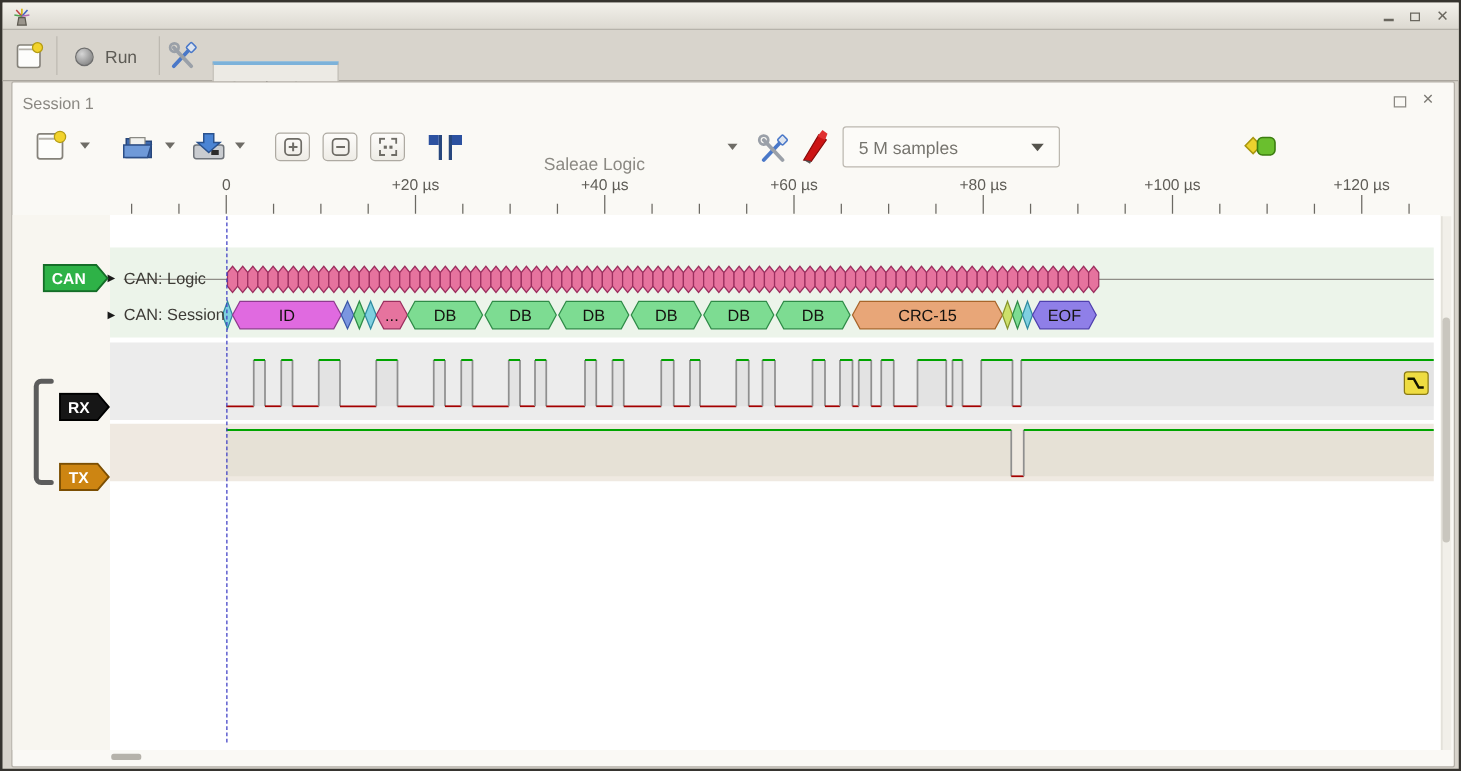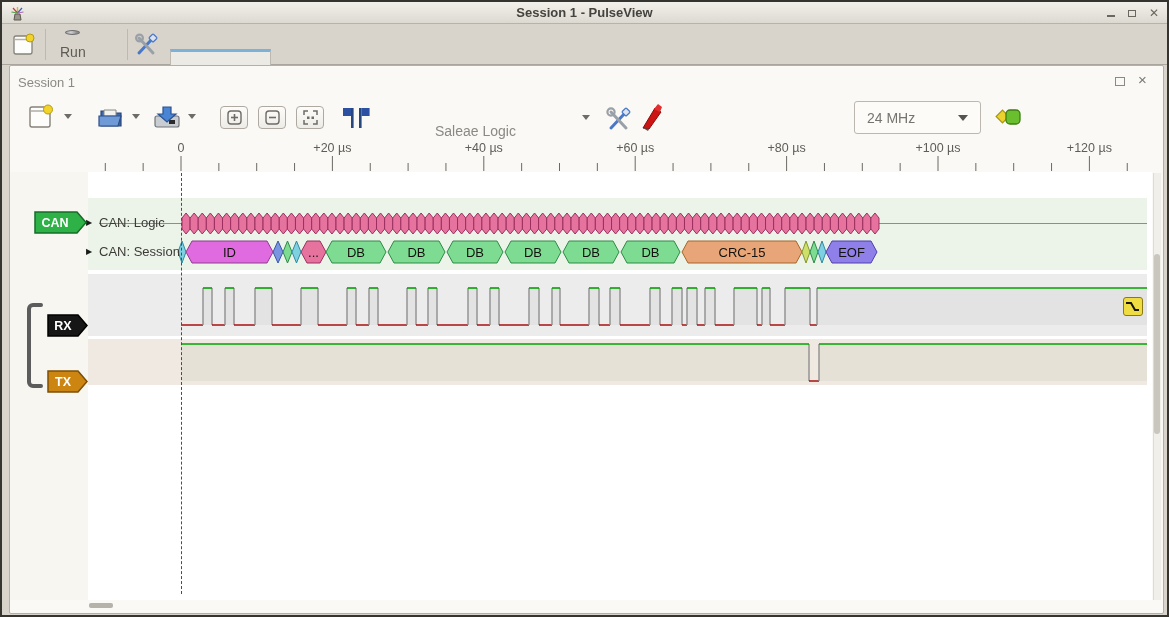--- a/index.html
+++ b/index.html
@@ -18,21 +18,21 @@
     font-size:13px;font-weight:bold;color:#45433e;}
   .win-controls{position:absolute;right:8px;top:0;height:22px;display:flex;align-items:center;gap:13px;}
   .wc-min{width:8px;height:2px;background:#6a675f;margin-top:6px;}
   .wc-max{width:8px;height:7px;border:1.5px solid #6a675f;}
   .wc-close{font-size:12px;line-height:10px;color:#6a675f;font-weight:bold;}
   
   .main-toolbar{position:absolute;left:0;top:22px;width:100%;height:41px;
     background:#d8d4cc;border-bottom:1px solid #aaa69e;}
   .mt-sep{position:absolute;top:5px;width:1px;height:31px;background:#bdb9b1;}
   .new-btn{position:absolute;left:9px;top:8px;width:26px;height:26px;}
-  .run-btn{position:absolute;left:52px;top:6px;height:30px;display:flex;align-items:center;gap:9px;padding:0 6px;flex-direction:column;}
+  .run-btn{position:absolute;left:52px;top:6px;height:30px;display:flex;align-items:center;gap:9px;padding:0 6px;}
   .run-circle{width:15px;height:15px;border-radius:50%;
     background:radial-gradient(circle at 35% 32%,#d6d6d6,#8b8b8b 75%);border:1px solid #6e6e6e;}
   .run-label{font-size:14px;color:#5d5b55;}
   .tools-btn{position:absolute;left:132px;top:8px;}
   .tab{position:absolute;left:168px;top:25px;width:101px;height:38px;
     background:#eceae4;border-left:1px solid #bdb9b1;border-right:1px solid #bdb9b1;
     border-top:3px solid #7cb2da;display:flex;align-items:center;justify-content:center;gap:10px;}
   .tab-label{font-size:13px;color:#45433e;}
   .tab-close{font-size:13px;color:#6a675f;}
   
@@ -82,21 +82,20 @@
 
   <div class="titlebar">
     <svg class="app-icon" width="17" height="18">
       <path d="M6,10 L11,10 L12,16 L5,16 Z" fill="#9a958c" stroke="#5c584f" stroke-width="1"></path>
       <line x1="8.5" y1="9" x2="8.5" y2="3" stroke="#d8b820" stroke-width="1.4"></line>
       <line x1="8.5" y1="9" x2="4" y2="4" stroke="#c04040" stroke-width="1.2"></line>
       <line x1="8.5" y1="9" x2="13" y2="4" stroke="#4060c0" stroke-width="1.2"></line>
       <line x1="8.5" y1="9" x2="2.5" y2="8" stroke="#50a050" stroke-width="1.2"></line>
       <line x1="8.5" y1="9" x2="14.5" y2="8" stroke="#b06ab0" stroke-width="1.2"></line>
     </svg>
-    <div class="win-title">Session 1 - PulseView</div>
     <div class="win-controls">
       <span class="wc-min"></span>
       <span class="wc-max"></span>
       <span class="wc-close">✕</span>
     </div>
   </div>
 
   <div class="main-toolbar">
     <div class="new-btn">
       <svg width="26" height="26">
@@ -195,22 +194,22 @@
     </svg>
   </div>
   <div class="icon-btn" style="left:638px;top:100px">
     <svg width="26" height="30">
       <path d="M3,26 L15,6 L21,10 L9,27 Z" fill="#cc1414" stroke="#8a0a0a" stroke-width="1"></path>
       <path d="M14,7 L18,2 L22,5 L20,10 Z" fill="#e03030"></path>
       <path d="M3,26 L9,27 L8,29 Z" fill="#555"></path>
     </svg>
   </div>
 
-  <div class="combo" style="left:852px;width:127px">
-    <span>24 MHz</span>
+  <div class="combo" style="left:672px;width:174px">
+    <span>5 M samples</span>
     <span class="ca"></span>
   </div>
   <div class="icon-btn" style="left:993px;top:106px">
     <svg width="30" height="20">
       <rect x="3" y="4" width="9" height="9" fill="#ecd22e" stroke="#a8960e" stroke-width="1.2" transform="rotate(45 7.5 8.5)"></rect>
       <rect x="11" y="2" width="14" height="14" rx="4" fill="#6abf2e" stroke="#3c7e10" stroke-width="1.3"></rect>
     </svg>
   </div>
 
   <div class="left-col"></div>

